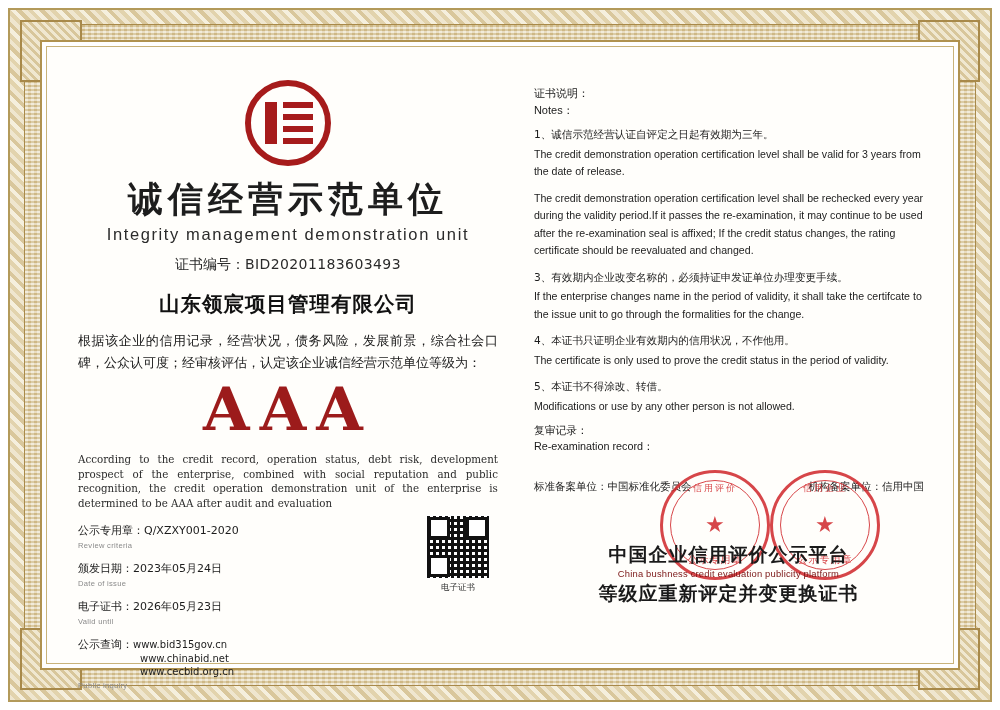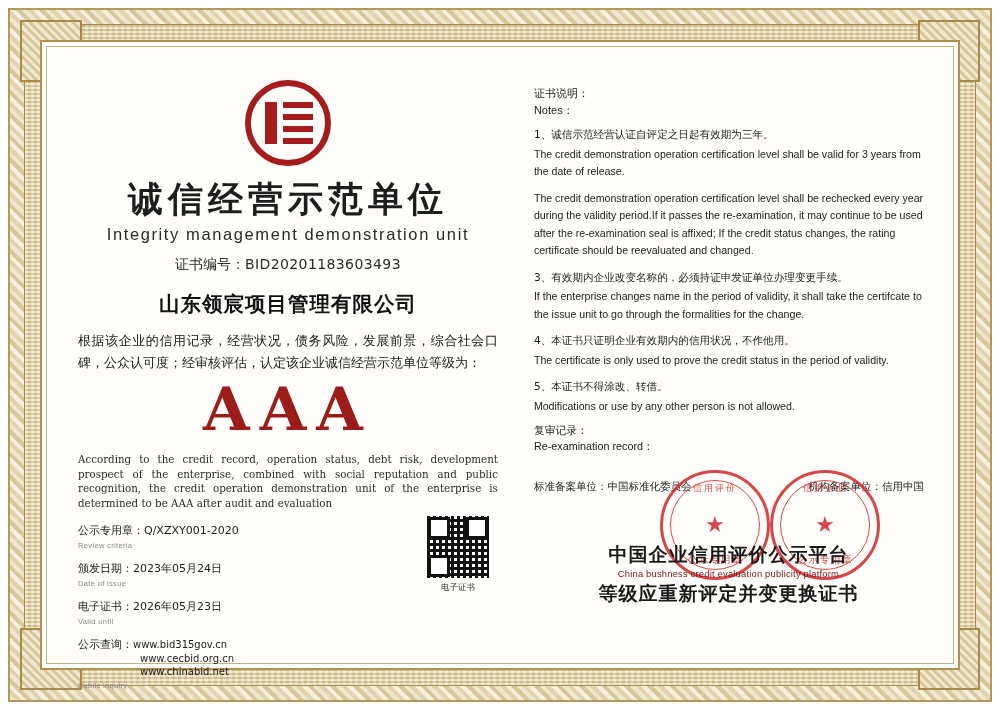--- a/index.html
+++ b/index.html
@@ -303,22 +303,22 @@
           <span class="meta-label">颁发日期：</span><span class="meta-value">2023年05月24日</span>
           <div class="meta-sub">Date of issue</div>
         </div>
         <div class="meta-row">
           <span class="meta-label">电子证书：</span><span class="meta-value">2026年05月23日</span>
           <div class="meta-sub">Valid until</div>
         </div>
         <div class="meta-row">
           <span class="meta-label">公示查询：</span><span class="inquiry-links">www.bid315gov.cn</span>
           <div class="inquiry-links" style="margin-left:62px;">
+            <div>www.chinabid.net</div>
             <div>www.cecbid.org.cn</div>
-            <div>www.chinabid.net</div>
           </div>
           <div class="meta-sub">Public inquiry</div>
         </div>
       </div>
 
       <div class="qr-box">
         <div class="qr">
           <span class="fp a"></span>
           <span class="fp b"></span>
           <span class="fp c"></span>

